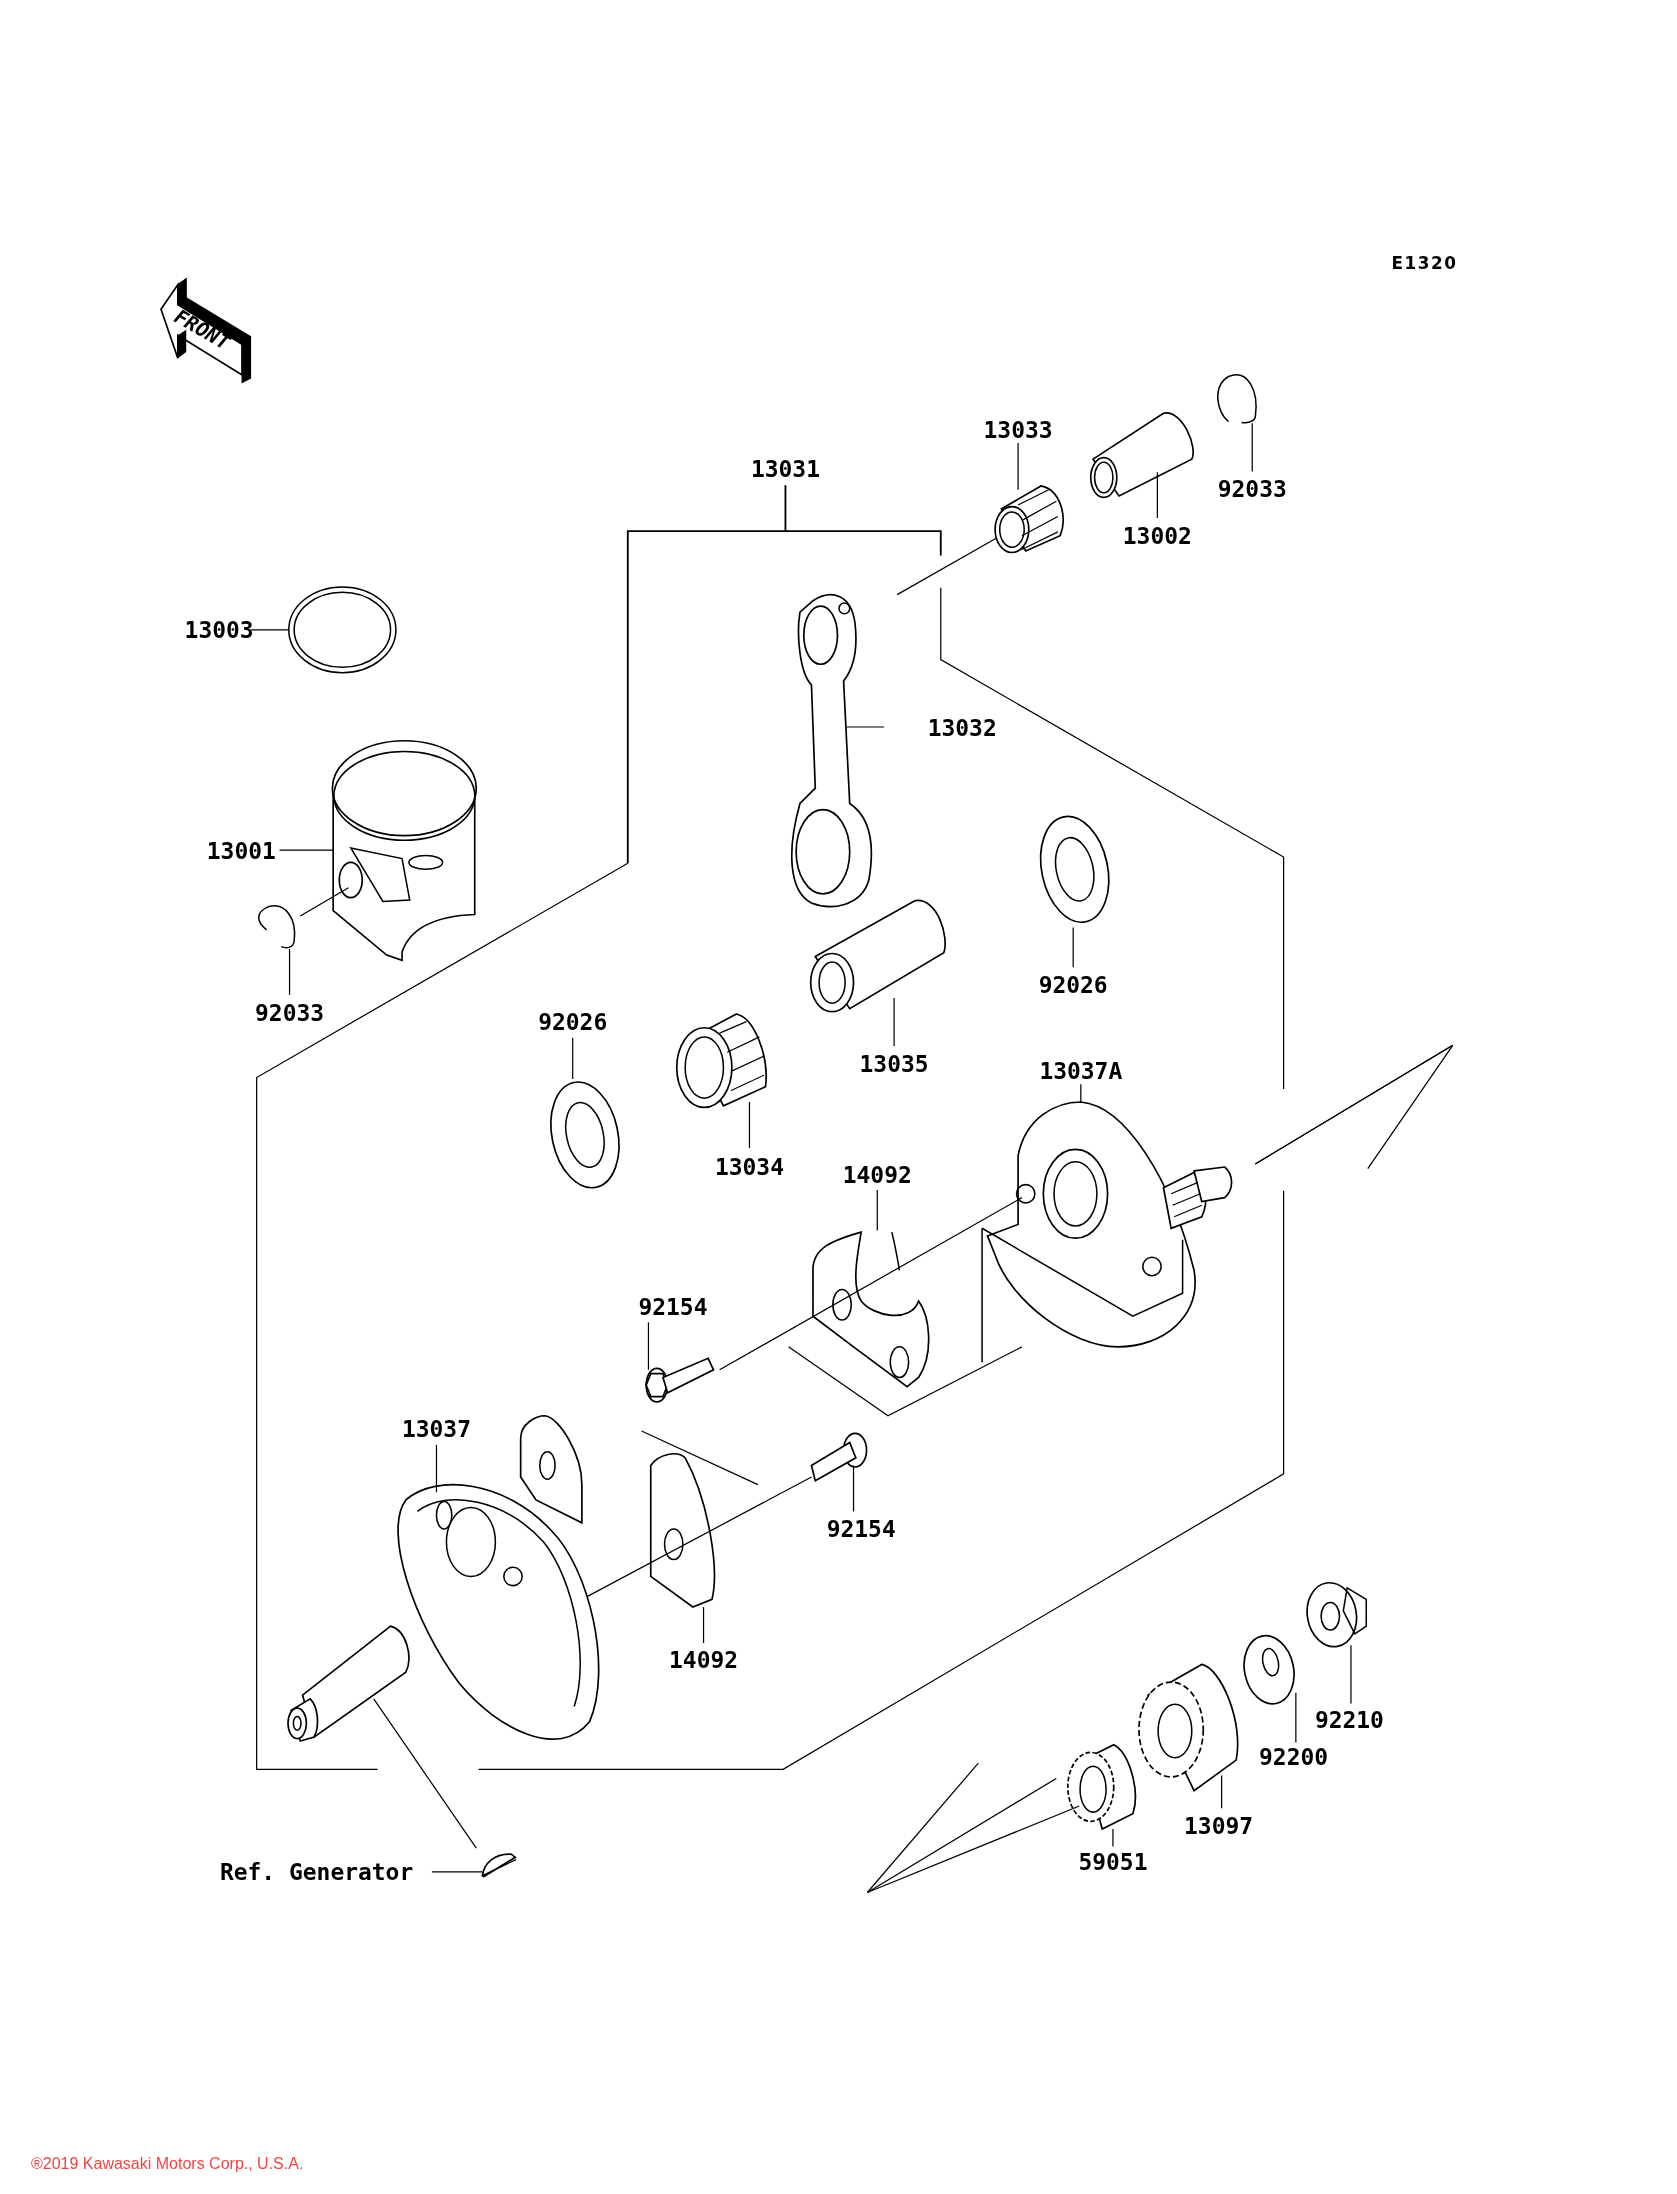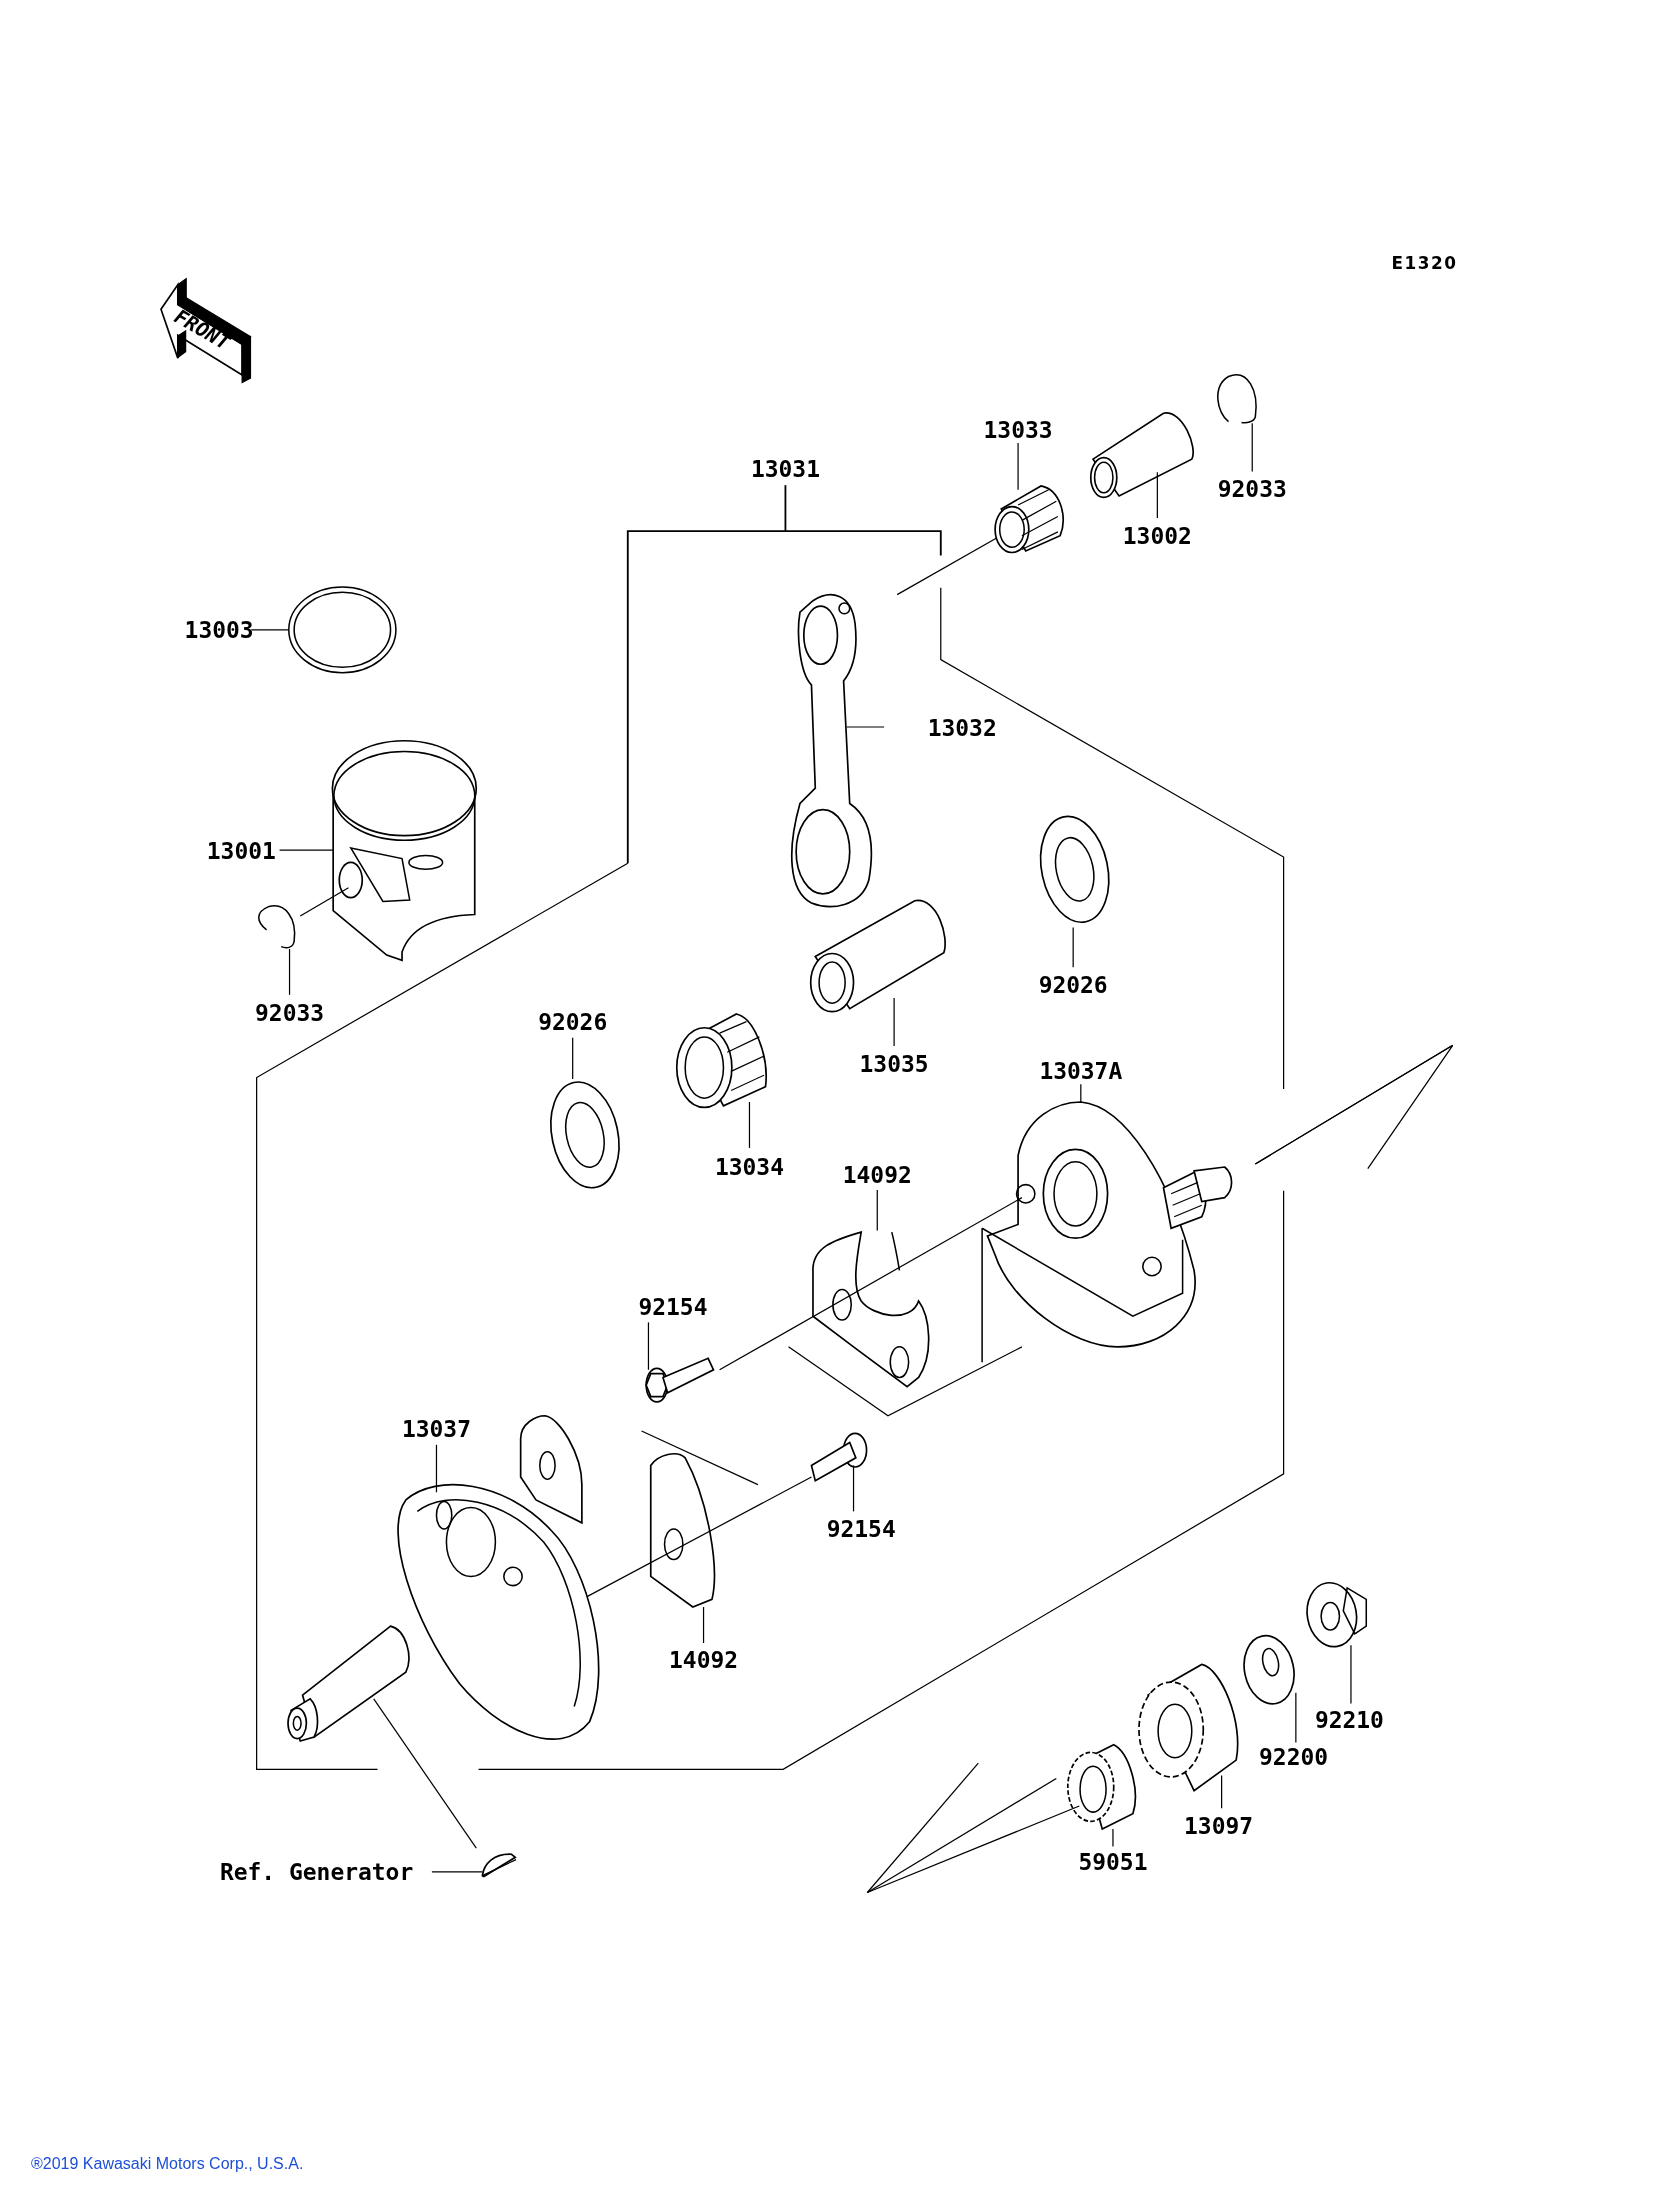--- a/index.html
+++ b/index.html
@@ -6,21 +6,21 @@
   body { width: 1678px; height: 2194px; position: relative; overflow: hidden; font-family: "DejaVu Sans", sans-serif; }
   #diagram { position: absolute; left: 0; top: 0; width: 1678px; height: 2194px; }
   svg text.lbl { font-family: "DejaVu Sans Mono", monospace; font-weight: bold; font-size: 30px; fill: #000; }
   svg text.code { font-family: "DejaVu Sans", sans-serif; font-weight: bold; font-size: 22px; fill: #000; letter-spacing: 2px; }
   svg text.ref { font-family: "DejaVu Sans Mono", monospace; font-weight: bold; font-size: 30px; fill: #000; }
   svg text.front { font-family: "DejaVu Sans Mono", monospace; font-weight: bold; font-size: 26px; fill: #000; }
   .ln { stroke: #000; stroke-width: 2.4; fill: none; }
   .thin { stroke: #000; stroke-width: 1.6; fill: none; }
   .part { stroke: #000; stroke-width: 2.2; fill: #fff; }
   .partf { stroke: #000; stroke-width: 2; fill: none; }
-  .copyright { position: absolute; left: 31px; top: 2155px; font-family: "Liberation Sans", sans-serif; font-size: 16px; color: #1d4ed8; }
+  .copyright { position: absolute; left: 31px; top: 2155px; font-family: "Liberation Sans", sans-serif; font-size: 16px; color: #ef4444; }
 </style>
 </head>
 <body>
 
 <svg id="diagram" viewBox="0 0 2192 2867" xmlns="http://www.w3.org/2000/svg">
 
   <text class="code" x="1818" y="352">E1320</text>
 
   <g>
     <polygon points="242,318 265,307 326,345 326,370 300,393 232,378 212,370 232,338" fill="none"></polygon>

